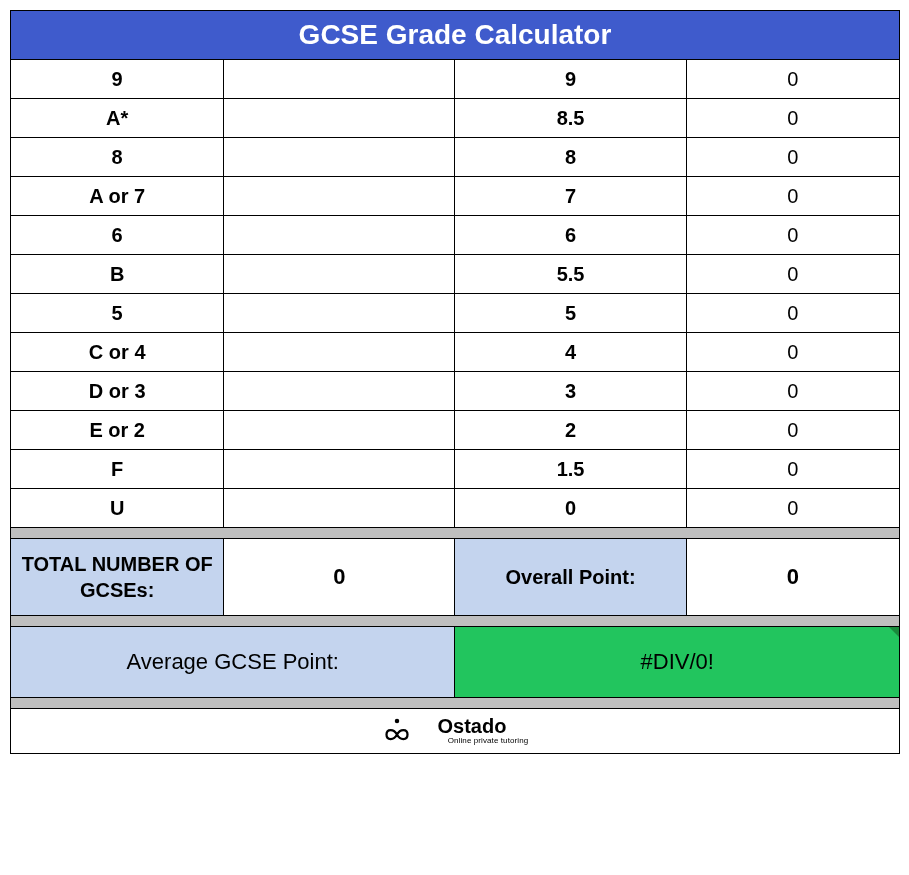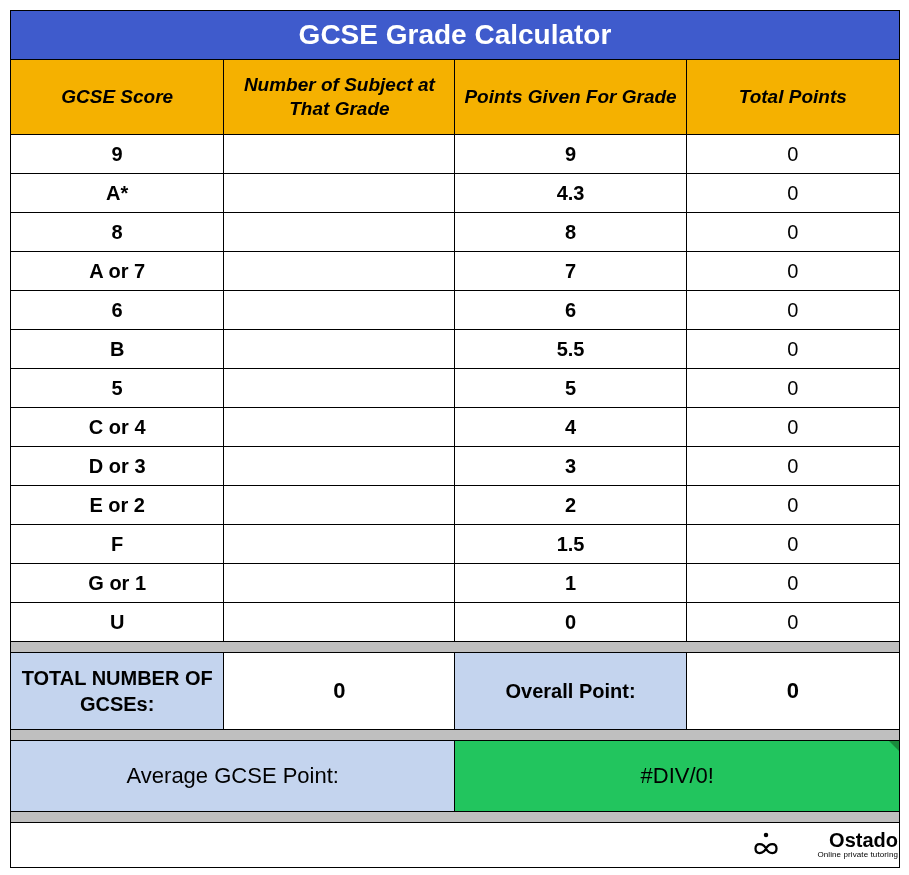--- a/index.html
+++ b/index.html
@@ -113,21 +113,21 @@
     content:"";
     position:absolute;
     top:0; right:0;
     width:0; height:0;
     border-style:solid;
     border-width:0 10px 10px 0;
     border-color: transparent #1a8a3c transparent transparent;
   }
   .logo-row td {
     border: 1px solid #000;
-    text-align: right;
+    text-align: center;
     height: 42px;
     vertical-align: middle;
     background:#fff;
   }
   .logo {
     display: inline-flex;
     align-items: center;
     gap: 4px;
     font-weight: 700;
     font-size: 20px;
@@ -159,39 +159,33 @@
         <col class="c2">
         <col class="c3">
         <col class="c4">
       </colgroup>
 
   <tbody>
         <tr>
     <td class="title-bar" colspan="4">GCSE Grade Calculator</td>
   </tr>
 
-  <tr>
-    <th class="hdr">GCSE Score</th>
-    <th class="hdr">Number of Subject at That Grade</th>
-    <th class="hdr">Points Given For Grade</th>
-    <th class="hdr">Total Points</th>
-  </tr>
 
   </tbody>
       <tbody id="rows-body">
         <tr>
           <td class="score-cell">9</td>
           <td class="input-cell"></td>
           <td class="points-cell">9</td>
           <td class="total-cell">0</td>
         </tr>
         <tr>
           <td class="score-cell">A*</td>
           <td class="input-cell"></td>
-          <td class="points-cell">4.3</td>
+          <td class="points-cell">8.5</td>
           <td class="total-cell">0</td>
         </tr>
         <tr>
           <td class="score-cell">8</td>
           <td class="input-cell"></td>
           <td class="points-cell">8</td>
           <td class="total-cell">0</td>
         </tr>
         <tr>
           <td class="score-cell">A or 7</td>
@@ -232,26 +226,20 @@
         <tr>
           <td class="score-cell">E or 2</td>
           <td class="input-cell"></td>
           <td class="points-cell">2</td>
           <td class="total-cell">0</td>
         </tr>
         <tr>
           <td class="score-cell">F</td>
           <td class="input-cell"></td>
           <td class="points-cell">1.5</td>
-          <td class="total-cell">0</td>
-        </tr>
-        <tr>
-          <td class="score-cell">G or 1</td>
-          <td class="input-cell"></td>
-          <td class="points-cell">1</td>
           <td class="total-cell">0</td>
         </tr>
         <tr>
           <td class="score-cell">U</td>
           <td class="input-cell"></td>
           <td class="points-cell">0</td>
           <td class="total-cell">0</td>
         </tr>
       </tbody>
 

